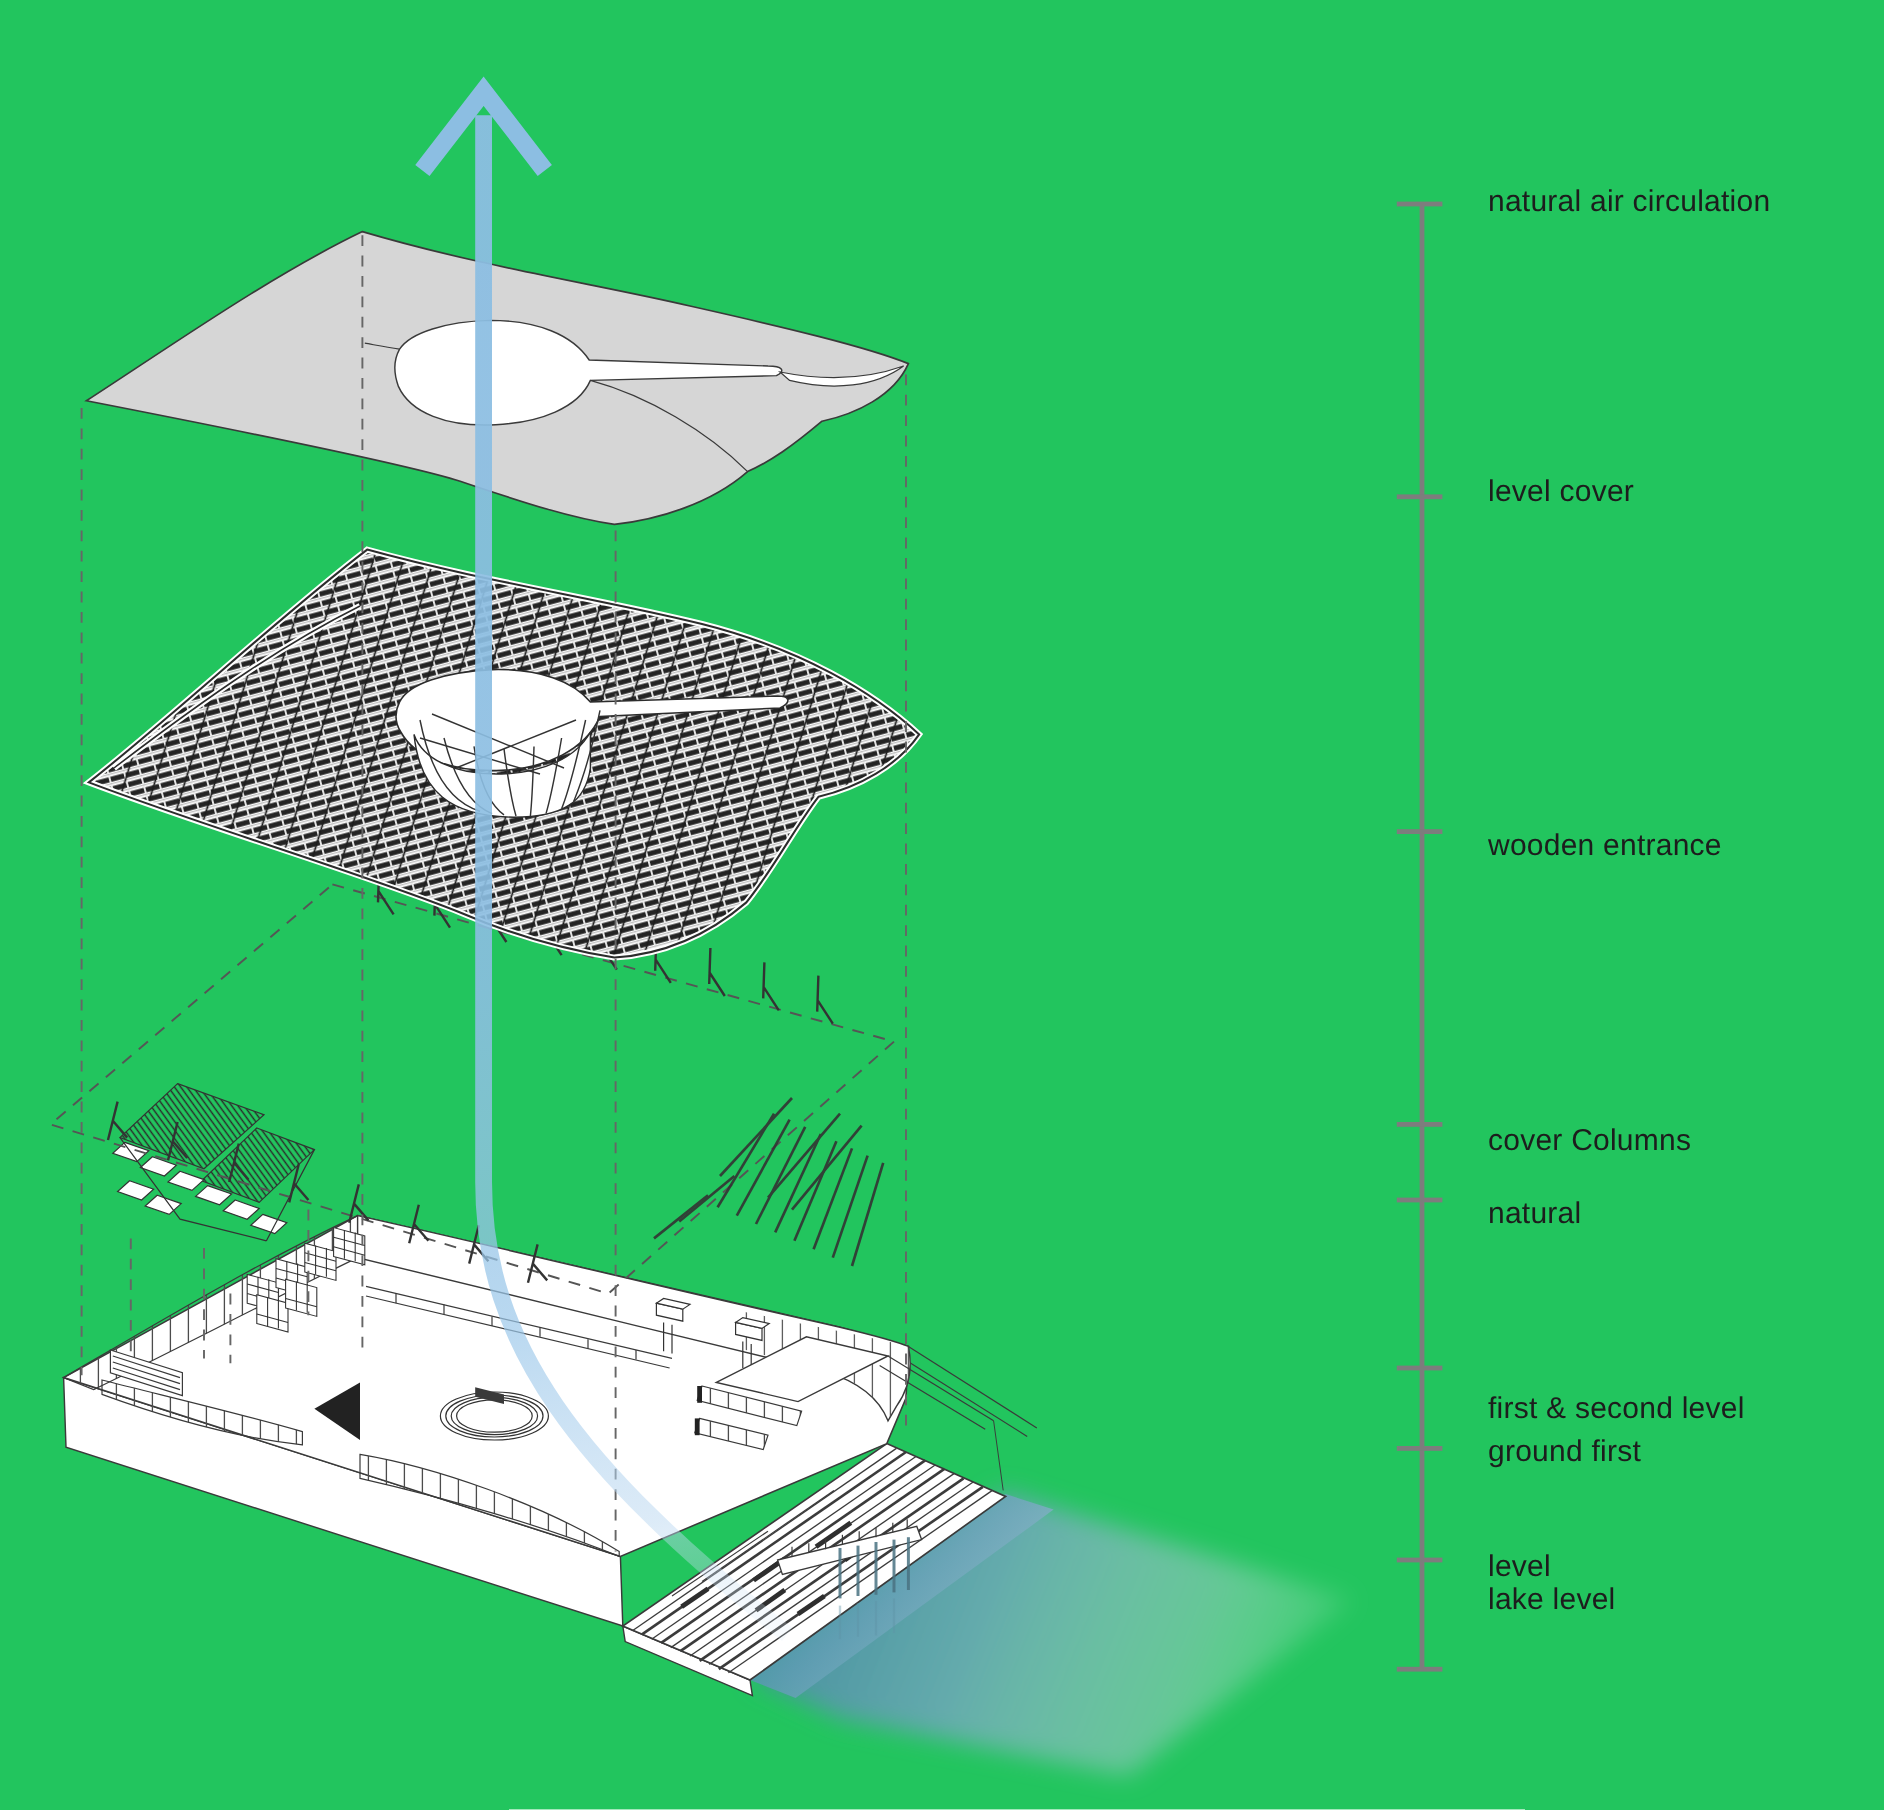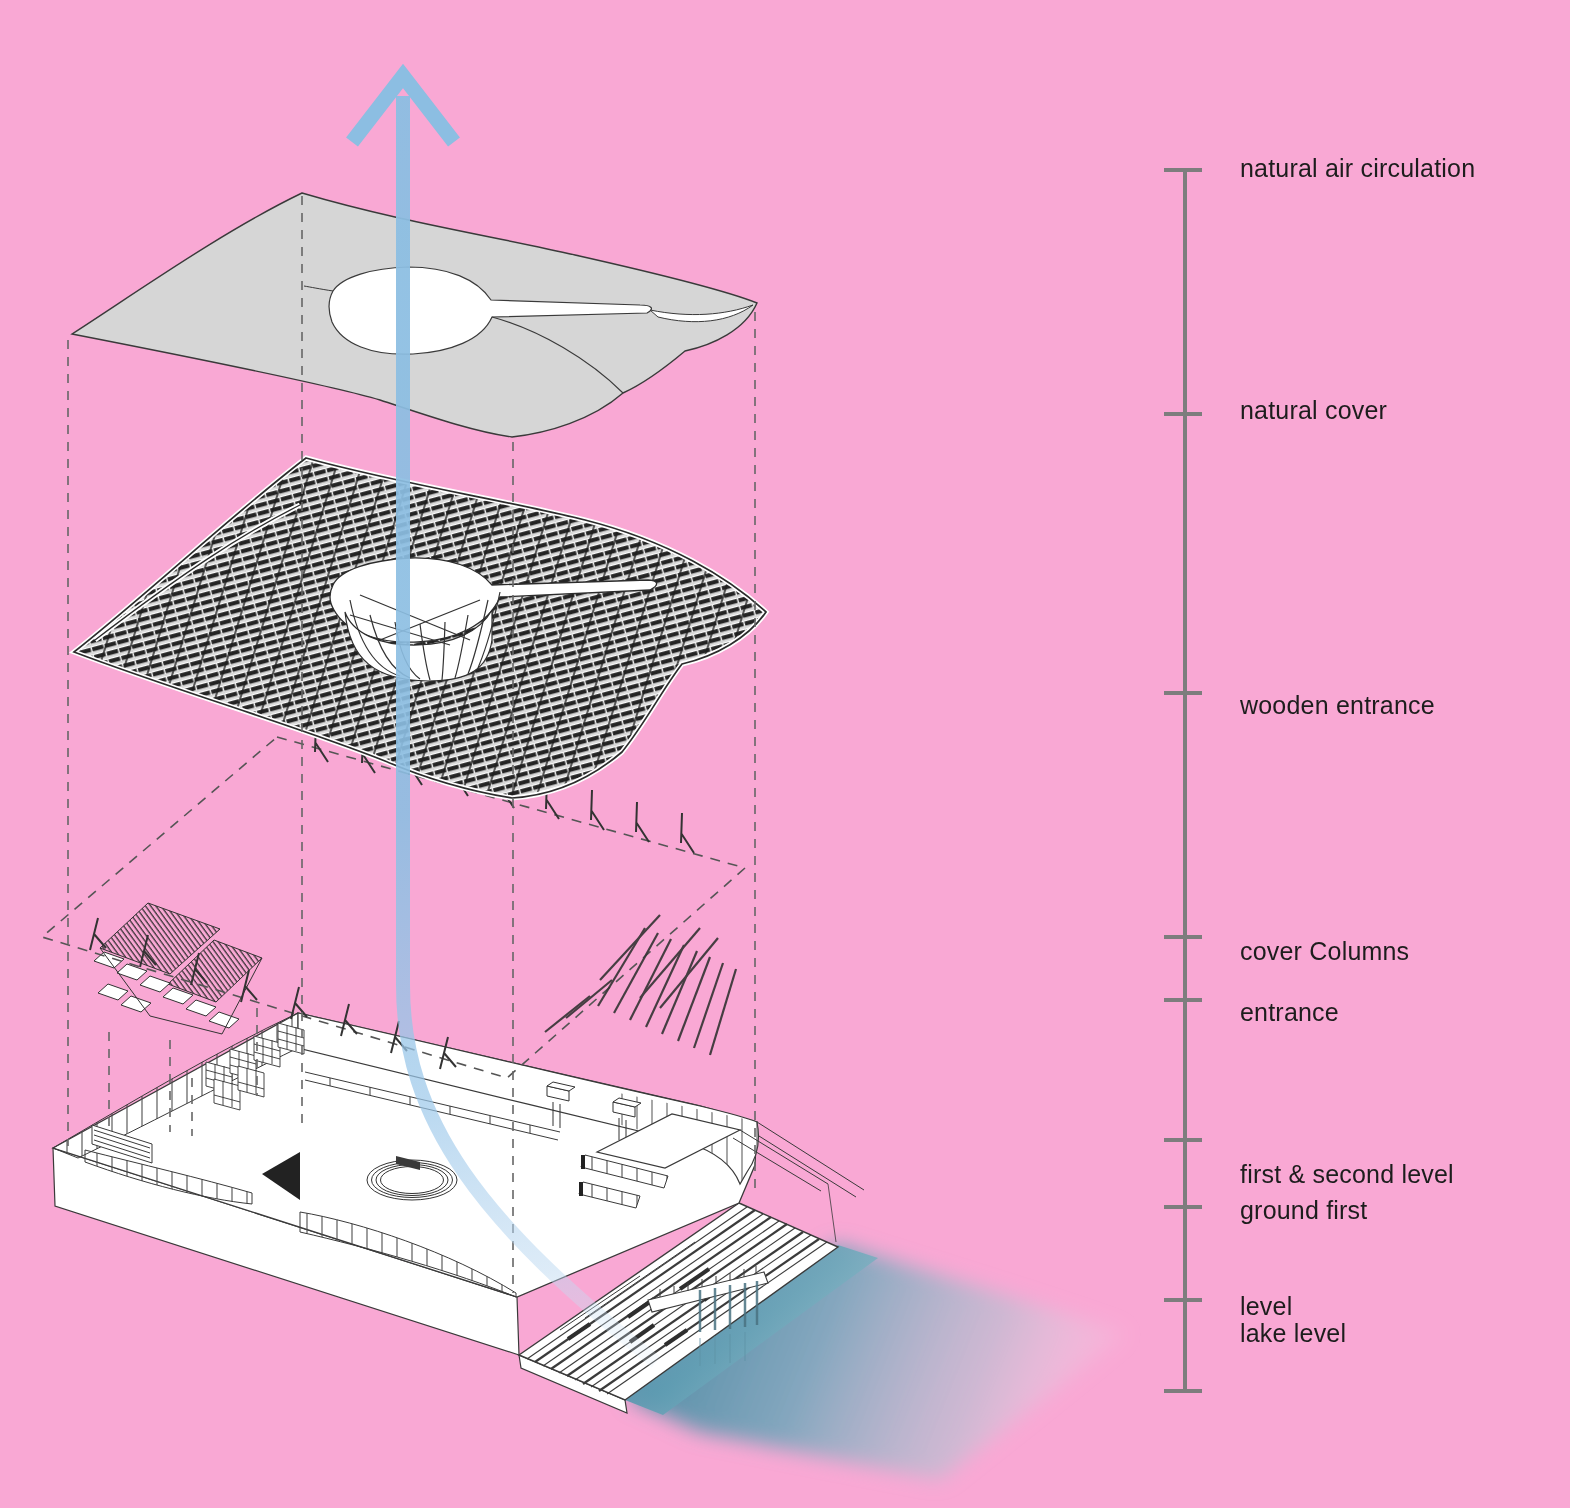--- a/index.html
+++ b/index.html
@@ -1,17 +1,17 @@
 <!DOCTYPE html>
 <html style="--accent_blue: #8CBEE2; --water_teal: #4E93AB; --cover_gray: #D6D6D6; --axis_gray: #7D7D7D; --ink: #1D1D1D;"><head>
 <meta charset="utf-8">
 <style>
   html,body{margin:0;padding:0;background:#fff;}
   .stage{
-    position:relative;width:1570px;height:1508px;background:#f9a8d4;overflow:hidden;
+    position:relative;width:1570px;height:1508px;background:#22c55e;overflow:hidden;
     font-family:"Liberation Sans", sans-serif;
   }
   .drawing{position:absolute;left:0;top:0;width:1570px;height:1508px;}
   .axis-line{
     position:absolute;left:1183px;top:170px;width:4px;height:1221px;
     background:var(--axis_gray,#7d7d7d);
   }
   .axis-tick{
     position:absolute;left:1164px;width:38px;height:4px;
     background:var(--axis_gray,#7d7d7d);
@@ -349,21 +349,21 @@
   <div class="axis-tick" style="top:412px"></div>
   <div class="axis-tick" style="top:691px"></div>
   <div class="axis-tick" style="top:935px"></div>
   <div class="axis-tick" style="top:998px"></div>
   <div class="axis-tick" style="top:1138px"></div>
   <div class="axis-tick" style="top:1205px"></div>
   <div class="axis-tick" style="top:1298px"></div>
   <div class="axis-tick" style="top:1389px"></div>
 
   <div class="axis-label" style="top:168px">natural air circulation</div>
-  <div class="axis-label" style="top:410px">natural cover</div>
+  <div class="axis-label" style="top:410px">level cover</div>
   <div class="axis-label" style="top:705px">wooden entrance</div>
   <div class="axis-label" style="top:951px">cover Columns</div>
-  <div class="axis-label" style="top:1012px">entrance</div>
+  <div class="axis-label" style="top:1012px">natural</div>
   <div class="axis-label" style="top:1174px">first &amp; second level</div>
   <div class="axis-label" style="top:1210px">ground first</div>
   <div class="axis-label" style="top:1306px">level</div>
   <div class="axis-label" style="top:1333px">lake level</div>
 </div>
 
 </body></html>

